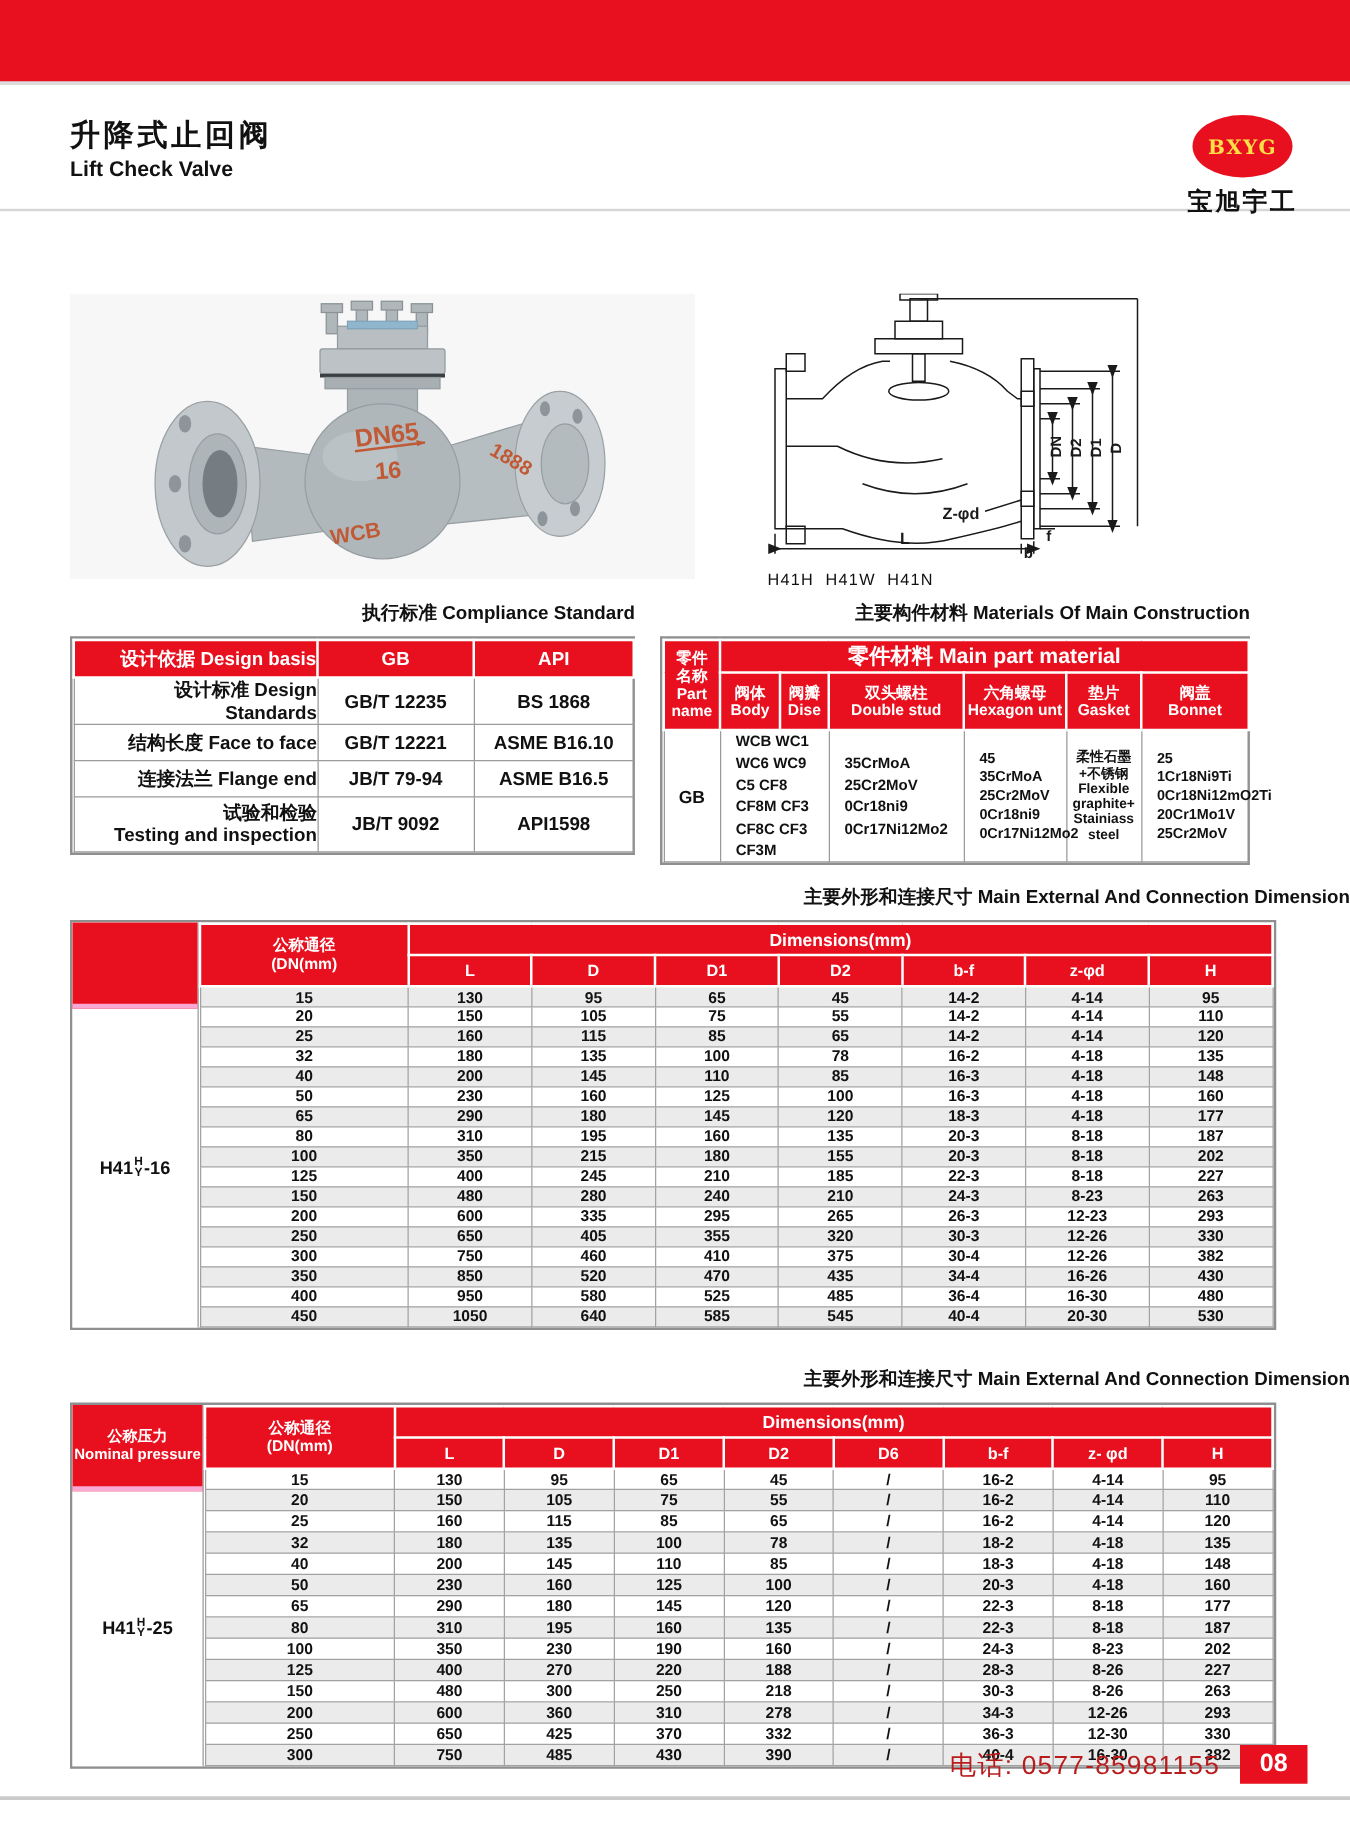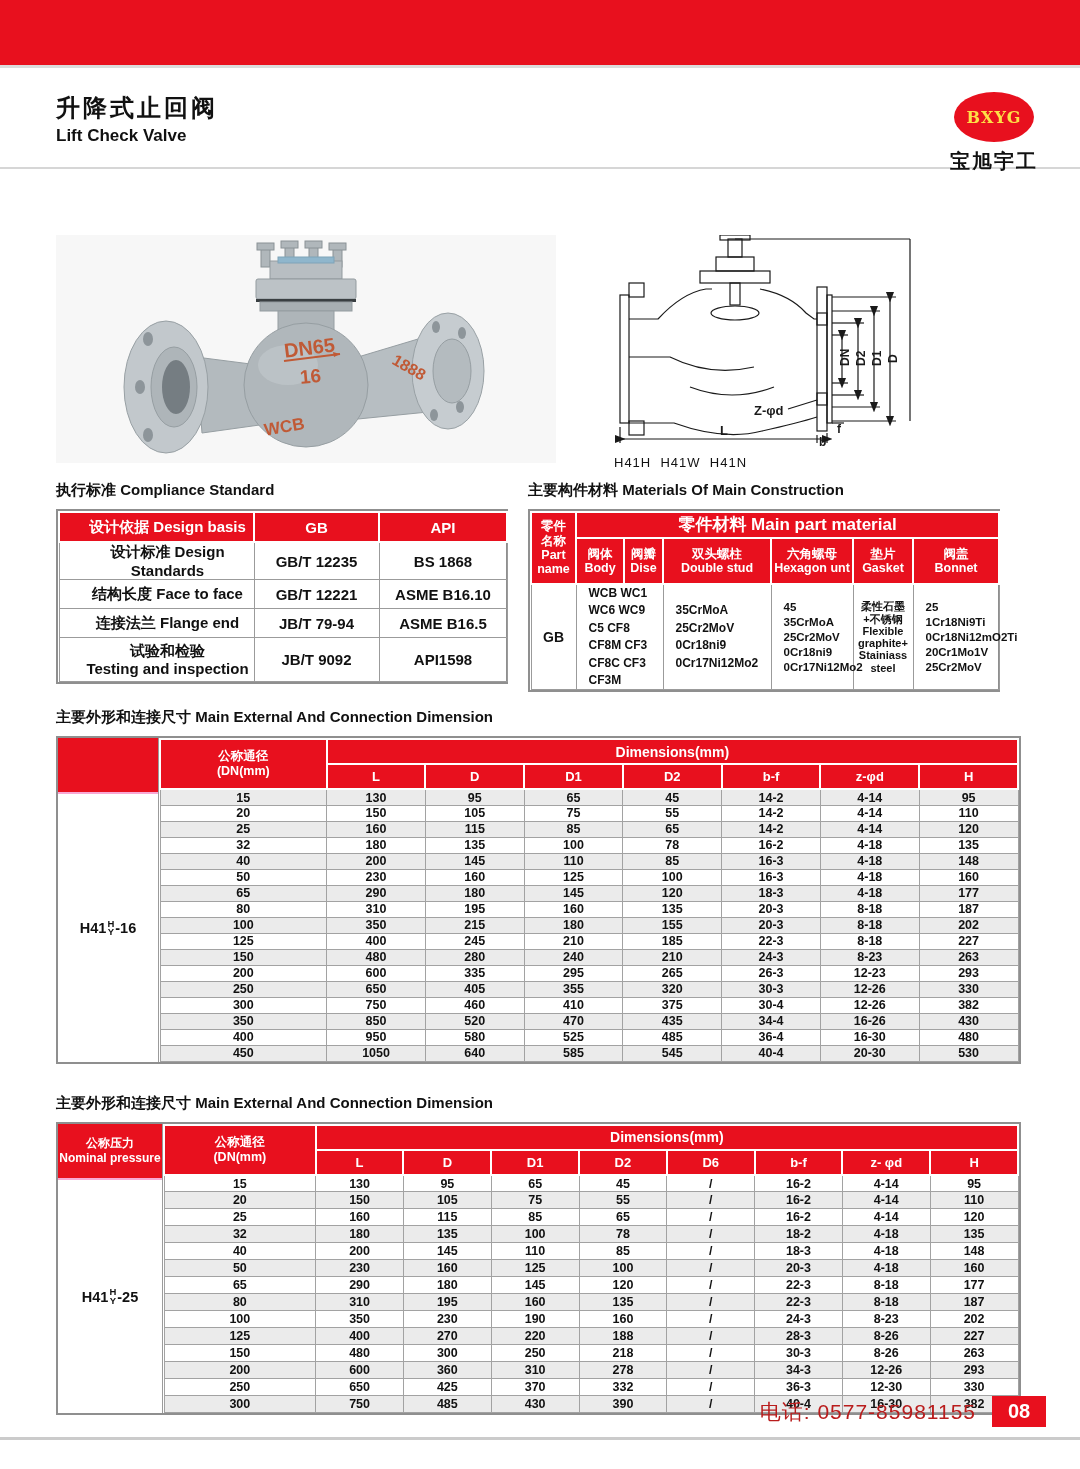--- a/index.html
+++ b/index.html
@@ -21,50 +21,50 @@
   .header-line { border-top:2px solid #d6d6d6; }
 
   .images-row { display:flex; padding:66px 0 0 56px; height:300px; }
   .photo-box { width:500px; height:228px; background:#f7f7f7; }
   .drawing-box { width:335px; margin-left:36px; }
   .drawing-caption { font-size:13px; font-weight:normal; white-space:pre; margin:4px 0 0 22px; letter-spacing:1px; }
 
   .section-row { display:flex; padding:12px 0 0 56px; }
   .col-left { width:452px; }
   .col-right { width:472px; margin-left:20px; }
-  .section-title { font-size:15px; font-weight:bold; margin-bottom:9px; }
+  .section-title { font-size:15px; font-weight:bold; margin-bottom:9px;text-align:right; }
 
   table { border-collapse:collapse; table-layout:fixed; }
   .tframe { border:2px solid #8f8f8f; }
   th.red { background:var(--red,#e8101e); color:#fff; font-weight:bold; border:2px solid #fff; }
   .pre { white-space:pre-line; }
 
   
   .comp { width:100%; }
   .comp th { height:30px; font-size:15px; }
-  .comp th.lbl, .comp td.lbl { text-align:center; padding-left:22px; }
+  .comp th.lbl, .comp td.lbl { text-align:right; padding-left:22px; }
   .comp td { border:1px solid #9b9b9b; font-size:15px; font-weight:bold; text-align:center; height:29px; }
   .comp tr.tall td { height:44px; line-height:1.15; }
 
   
   .mat { width:100%; }
   .mat th { font-size:12.5px; line-height:1.15; }
   .mat thead tr:first-child th.span { height:26px; font-size:17px; }
   .mat thead tr:last-child th { height:46px; }
   .mat td { border:1px solid #9b9b9b; font-size:12px; font-weight:600; vertical-align:middle; height:98px; }
   .mat td.gb { text-align:center; font-size:14px; font-weight:bold; }
   .mat td.cell-left { text-align:left; padding-left:12px; line-height:1.45; white-space:nowrap; }
   .mat td.cell-tight { line-height:1.3; font-size:11.5px; }
   .mat td.gasket { text-align:center; font-size:11px; line-height:1.12; }
 
   
   .dim-section { padding:16px 0 0 56px; }
   .dimwrap { display:flex; width:965px; border:2px solid #8f8f8f; }
   .side { width:101px; display:flex; flex-direction:column; border-right:1px solid #9b9b9b; background:#fff; }
-  .side-head { height:56px; background:var(--red,#e8101e); border-bottom:2px solid #f9a8d4;
+  .side-head { height:69px; background:var(--red,#e8101e); border-bottom:4px solid #f9a8d4;
     color:#fff; font-weight:bold; font-size:12px; line-height:1.2; display:flex; align-items:center; justify-content:center; text-align:center; }
   .side-body { flex:1; display:flex; align-items:center; justify-content:center; font-size:14.5px; font-weight:600; }
   .stack { display:inline-flex; flex-direction:column; align-items:center; font-size:9.5px; line-height:8.5px; font-weight:600; margin:0 1px; }
   .dimwrap table { flex:1; }
   .dimwrap thead tr:first-child th.span { height:25px; font-size:14px; }
   .dimwrap thead th { font-size:13px; }
   .dimwrap thead tr:last-child th { height:25px; }
   .dimwrap th.dn { font-size:12.5px; line-height:1.2;margin-top:16px; }
   .dimwrap td { border:1px solid #a2a2a2; text-align:center; font-size:12.5px; font-weight:600; padding:0; }
   .t16 td { height:16px; }

